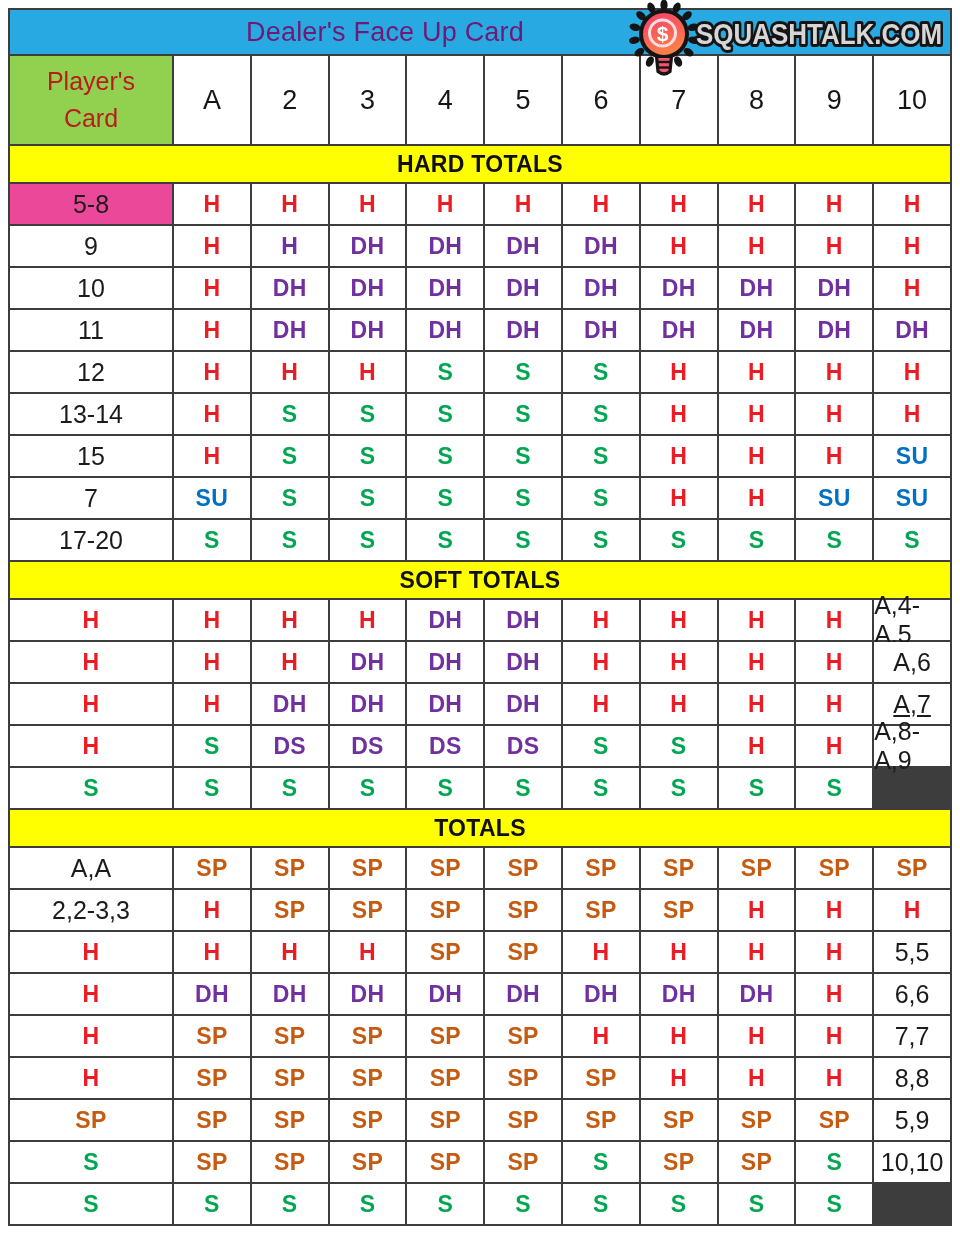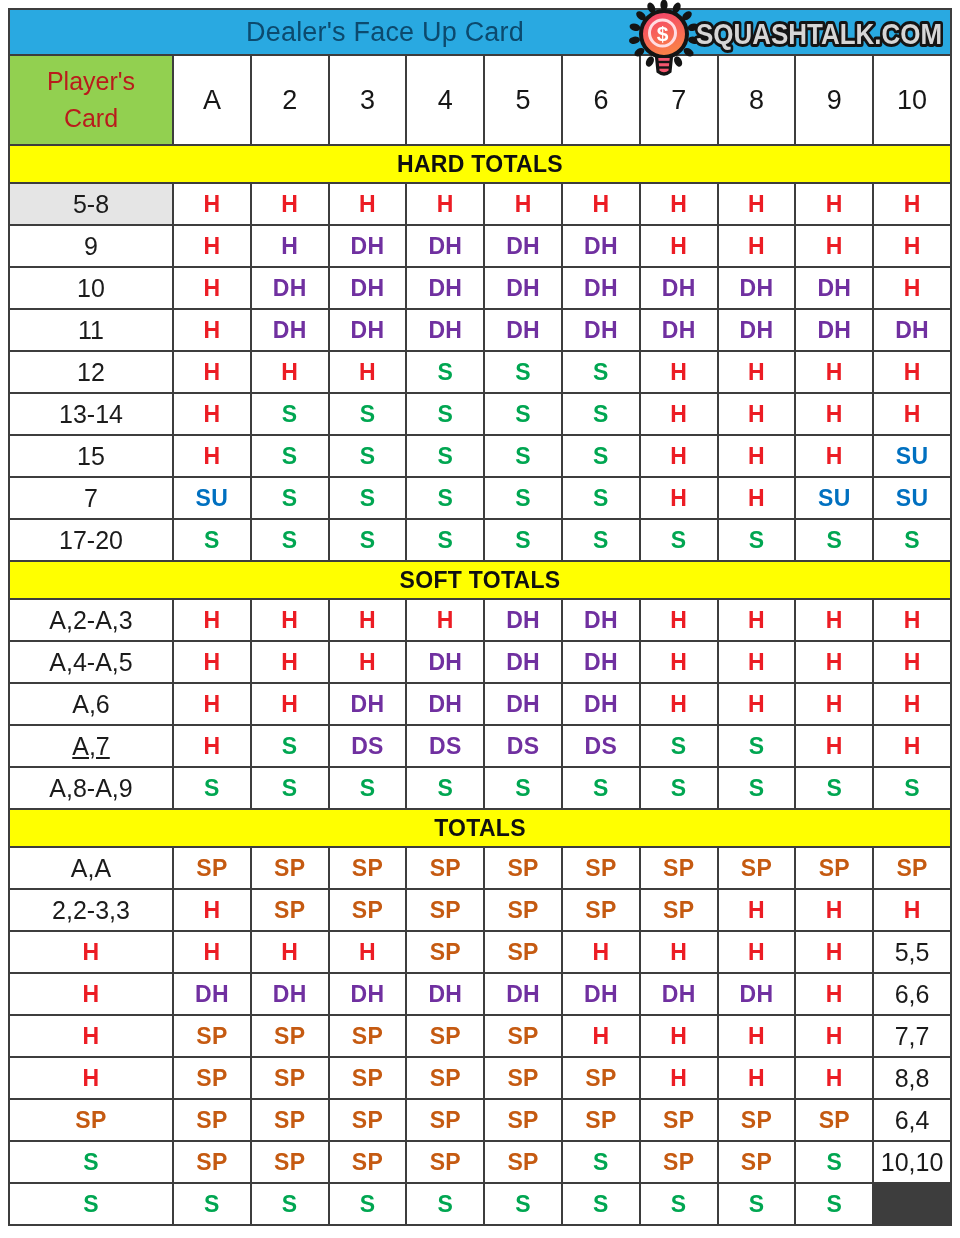--- a/index.html
+++ b/index.html
@@ -11,21 +11,21 @@
     grid-template-rows:44px 88px 36px repeat(9,40px) 36px repeat(5,40px) 36px repeat(9,40px);
     gap:2px;
     border:2px solid var(--line,#3d3d3d);
     background:var(--line,#3d3d3d);
   }
   .cell{background:#ffffff;display:flex;align-items:center;justify-content:center;overflow:visible;}
   .bluebar{
     grid-column:1/-1;position:relative;
     display:flex;align-items:center;justify-content:center;
   }
-  .bluebar .title{font-size:27px;color:#0c4a6e;letter-spacing:.2px;transform:translateX(-95px);}
+  .bluebar .title{font-size:27px;color:#701a75;letter-spacing:.2px;transform:translateX(-95px);}
   .logo{position:absolute;right:2px;top:-9px;overflow:visible;}
   .logo-text{
     font-family:"Liberation Sans",sans-serif;font-weight:bold;font-size:30px;
     fill:#d6d6d6;stroke:#141414;stroke-width:6px;paint-order:stroke;stroke-linejoin:round;
   }
   .corner{flex-direction:column;line-height:1.48;font-size:25px;color:#b91c1c;}
   .col-header{font-size:27px;color:#161616;}
   .section-header{
     grid-column:1/-1;display:flex;align-items:center;justify-content:center;
     font-weight:bold;font-size:23px;color:#101010;letter-spacing:.3px;
@@ -84,21 +84,21 @@
       <div class="cell col-header" style="background: rgb(255, 255, 255);">2</div>
       <div class="cell col-header" style="background: rgb(255, 255, 255);">3</div>
       <div class="cell col-header" style="background: rgb(255, 255, 255);">4</div>
       <div class="cell col-header" style="background: rgb(255, 255, 255);">5</div>
       <div class="cell col-header" style="background: rgb(255, 255, 255);">6</div>
       <div class="cell col-header" style="background: rgb(255, 255, 255);">7</div>
       <div class="cell col-header" style="background: rgb(255, 255, 255);">8</div>
       <div class="cell col-header" style="background: rgb(255, 255, 255);">9</div>
       <div class="cell col-header" style="background: rgb(255, 255, 255);">10</div>
       <div class="cell section-header" style="background: rgb(255, 255, 0);">HARD TOTALS</div>
-      <div class="cell hand" style="background: #e5e5e5;">5-8</div>
+      <div class="cell hand" style="background: #ec4899;">5-8</div>
       <div class="cell val" style="background: rgb(255, 255, 255); color: rgb(236, 28, 36);">H</div>
       <div class="cell val" style="background: rgb(255, 255, 255); color: rgb(236, 28, 36);">H</div>
       <div class="cell val" style="background: rgb(255, 255, 255); color: rgb(236, 28, 36);">H</div>
       <div class="cell val" style="background: rgb(255, 255, 255); color: rgb(236, 28, 36);">H</div>
       <div class="cell val" style="background: rgb(255, 255, 255); color: rgb(236, 28, 36);">H</div>
       <div class="cell val" style="background: rgb(255, 255, 255); color: rgb(236, 28, 36);">H</div>
       <div class="cell val" style="background: rgb(255, 255, 255); color: rgb(236, 28, 36);">H</div>
       <div class="cell val" style="background: rgb(255, 255, 255); color: rgb(236, 28, 36);">H</div>
       <div class="cell val" style="background: rgb(255, 255, 255); color: rgb(236, 28, 36);">H</div>
       <div class="cell val" style="background: rgb(255, 255, 255); color: rgb(236, 28, 36);">H</div>
@@ -184,21 +184,20 @@
       <div class="cell val" style="background: rgb(255, 255, 255); color: rgb(0, 166, 81);">S</div>
       <div class="cell val" style="background: rgb(255, 255, 255); color: rgb(0, 166, 81);">S</div>
       <div class="cell val" style="background: rgb(255, 255, 255); color: rgb(0, 166, 81);">S</div>
       <div class="cell val" style="background: rgb(255, 255, 255); color: rgb(0, 166, 81);">S</div>
       <div class="cell val" style="background: rgb(255, 255, 255); color: rgb(0, 166, 81);">S</div>
       <div class="cell val" style="background: rgb(255, 255, 255); color: rgb(0, 166, 81);">S</div>
       <div class="cell val" style="background: rgb(255, 255, 255); color: rgb(0, 166, 81);">S</div>
       <div class="cell val" style="background: rgb(255, 255, 255); color: rgb(0, 166, 81);">S</div>
       <div class="cell val" style="background: rgb(255, 255, 255); color: rgb(0, 166, 81);">S</div>
       <div class="cell section-header" style="background: rgb(255, 255, 0);">SOFT TOTALS</div>
-      <div class="cell hand" style="background: rgb(255, 255, 255);">A,2-A,3</div>
       <div class="cell val" style="background: rgb(255, 255, 255); color: rgb(236, 28, 36);">H</div>
       <div class="cell val" style="background: rgb(255, 255, 255); color: rgb(236, 28, 36);">H</div>
       <div class="cell val" style="background: rgb(255, 255, 255); color: rgb(236, 28, 36);">H</div>
       <div class="cell val" style="background: rgb(255, 255, 255); color: rgb(236, 28, 36);">H</div>
       <div class="cell val" style="background: rgb(255, 255, 255); color: rgb(112, 48, 160);">DH</div>
       <div class="cell val" style="background: rgb(255, 255, 255); color: rgb(112, 48, 160);">DH</div>
       <div class="cell val" style="background: rgb(255, 255, 255); color: rgb(236, 28, 36);">H</div>
       <div class="cell val" style="background: rgb(255, 255, 255); color: rgb(236, 28, 36);">H</div>
       <div class="cell val" style="background: rgb(255, 255, 255); color: rgb(236, 28, 36);">H</div>
       <div class="cell val" style="background: rgb(255, 255, 255); color: rgb(236, 28, 36);">H</div>
@@ -316,21 +315,21 @@
       <div class="cell val" style="background: rgb(255, 255, 255); color: rgb(197, 90, 17);">SP</div>
       <div class="cell val" style="background: rgb(255, 255, 255); color: rgb(197, 90, 17);">SP</div>
       <div class="cell val" style="background: rgb(255, 255, 255); color: rgb(197, 90, 17);">SP</div>
       <div class="cell val" style="background: rgb(255, 255, 255); color: rgb(197, 90, 17);">SP</div>
       <div class="cell val" style="background: rgb(255, 255, 255); color: rgb(197, 90, 17);">SP</div>
       <div class="cell val" style="background: rgb(255, 255, 255); color: rgb(197, 90, 17);">SP</div>
       <div class="cell val" style="background: rgb(255, 255, 255); color: rgb(197, 90, 17);">SP</div>
       <div class="cell val" style="background: rgb(255, 255, 255); color: rgb(197, 90, 17);">SP</div>
       <div class="cell val" style="background: rgb(255, 255, 255); color: rgb(197, 90, 17);">SP</div>
       <div class="cell val" style="background: rgb(255, 255, 255); color: rgb(197, 90, 17);">SP</div>
-      <div class="cell hand" style="background: rgb(255, 255, 255);">6,4</div>
+      <div class="cell hand" style="background: rgb(255, 255, 255);">5,9</div>
       <div class="cell val" style="background: rgb(255, 255, 255); color: rgb(0, 166, 81);">S</div>
       <div class="cell val" style="background: rgb(255, 255, 255); color: rgb(197, 90, 17);">SP</div>
       <div class="cell val" style="background: rgb(255, 255, 255); color: rgb(197, 90, 17);">SP</div>
       <div class="cell val" style="background: rgb(255, 255, 255); color: rgb(197, 90, 17);">SP</div>
       <div class="cell val" style="background: rgb(255, 255, 255); color: rgb(197, 90, 17);">SP</div>
       <div class="cell val" style="background: rgb(255, 255, 255); color: rgb(197, 90, 17);">SP</div>
       <div class="cell val" style="background: rgb(255, 255, 255); color: rgb(0, 166, 81);">S</div>
       <div class="cell val" style="background: rgb(255, 255, 255); color: rgb(197, 90, 17);">SP</div>
       <div class="cell val" style="background: rgb(255, 255, 255); color: rgb(197, 90, 17);">SP</div>
       <div class="cell val" style="background: rgb(255, 255, 255); color: rgb(0, 166, 81);">S</div>

